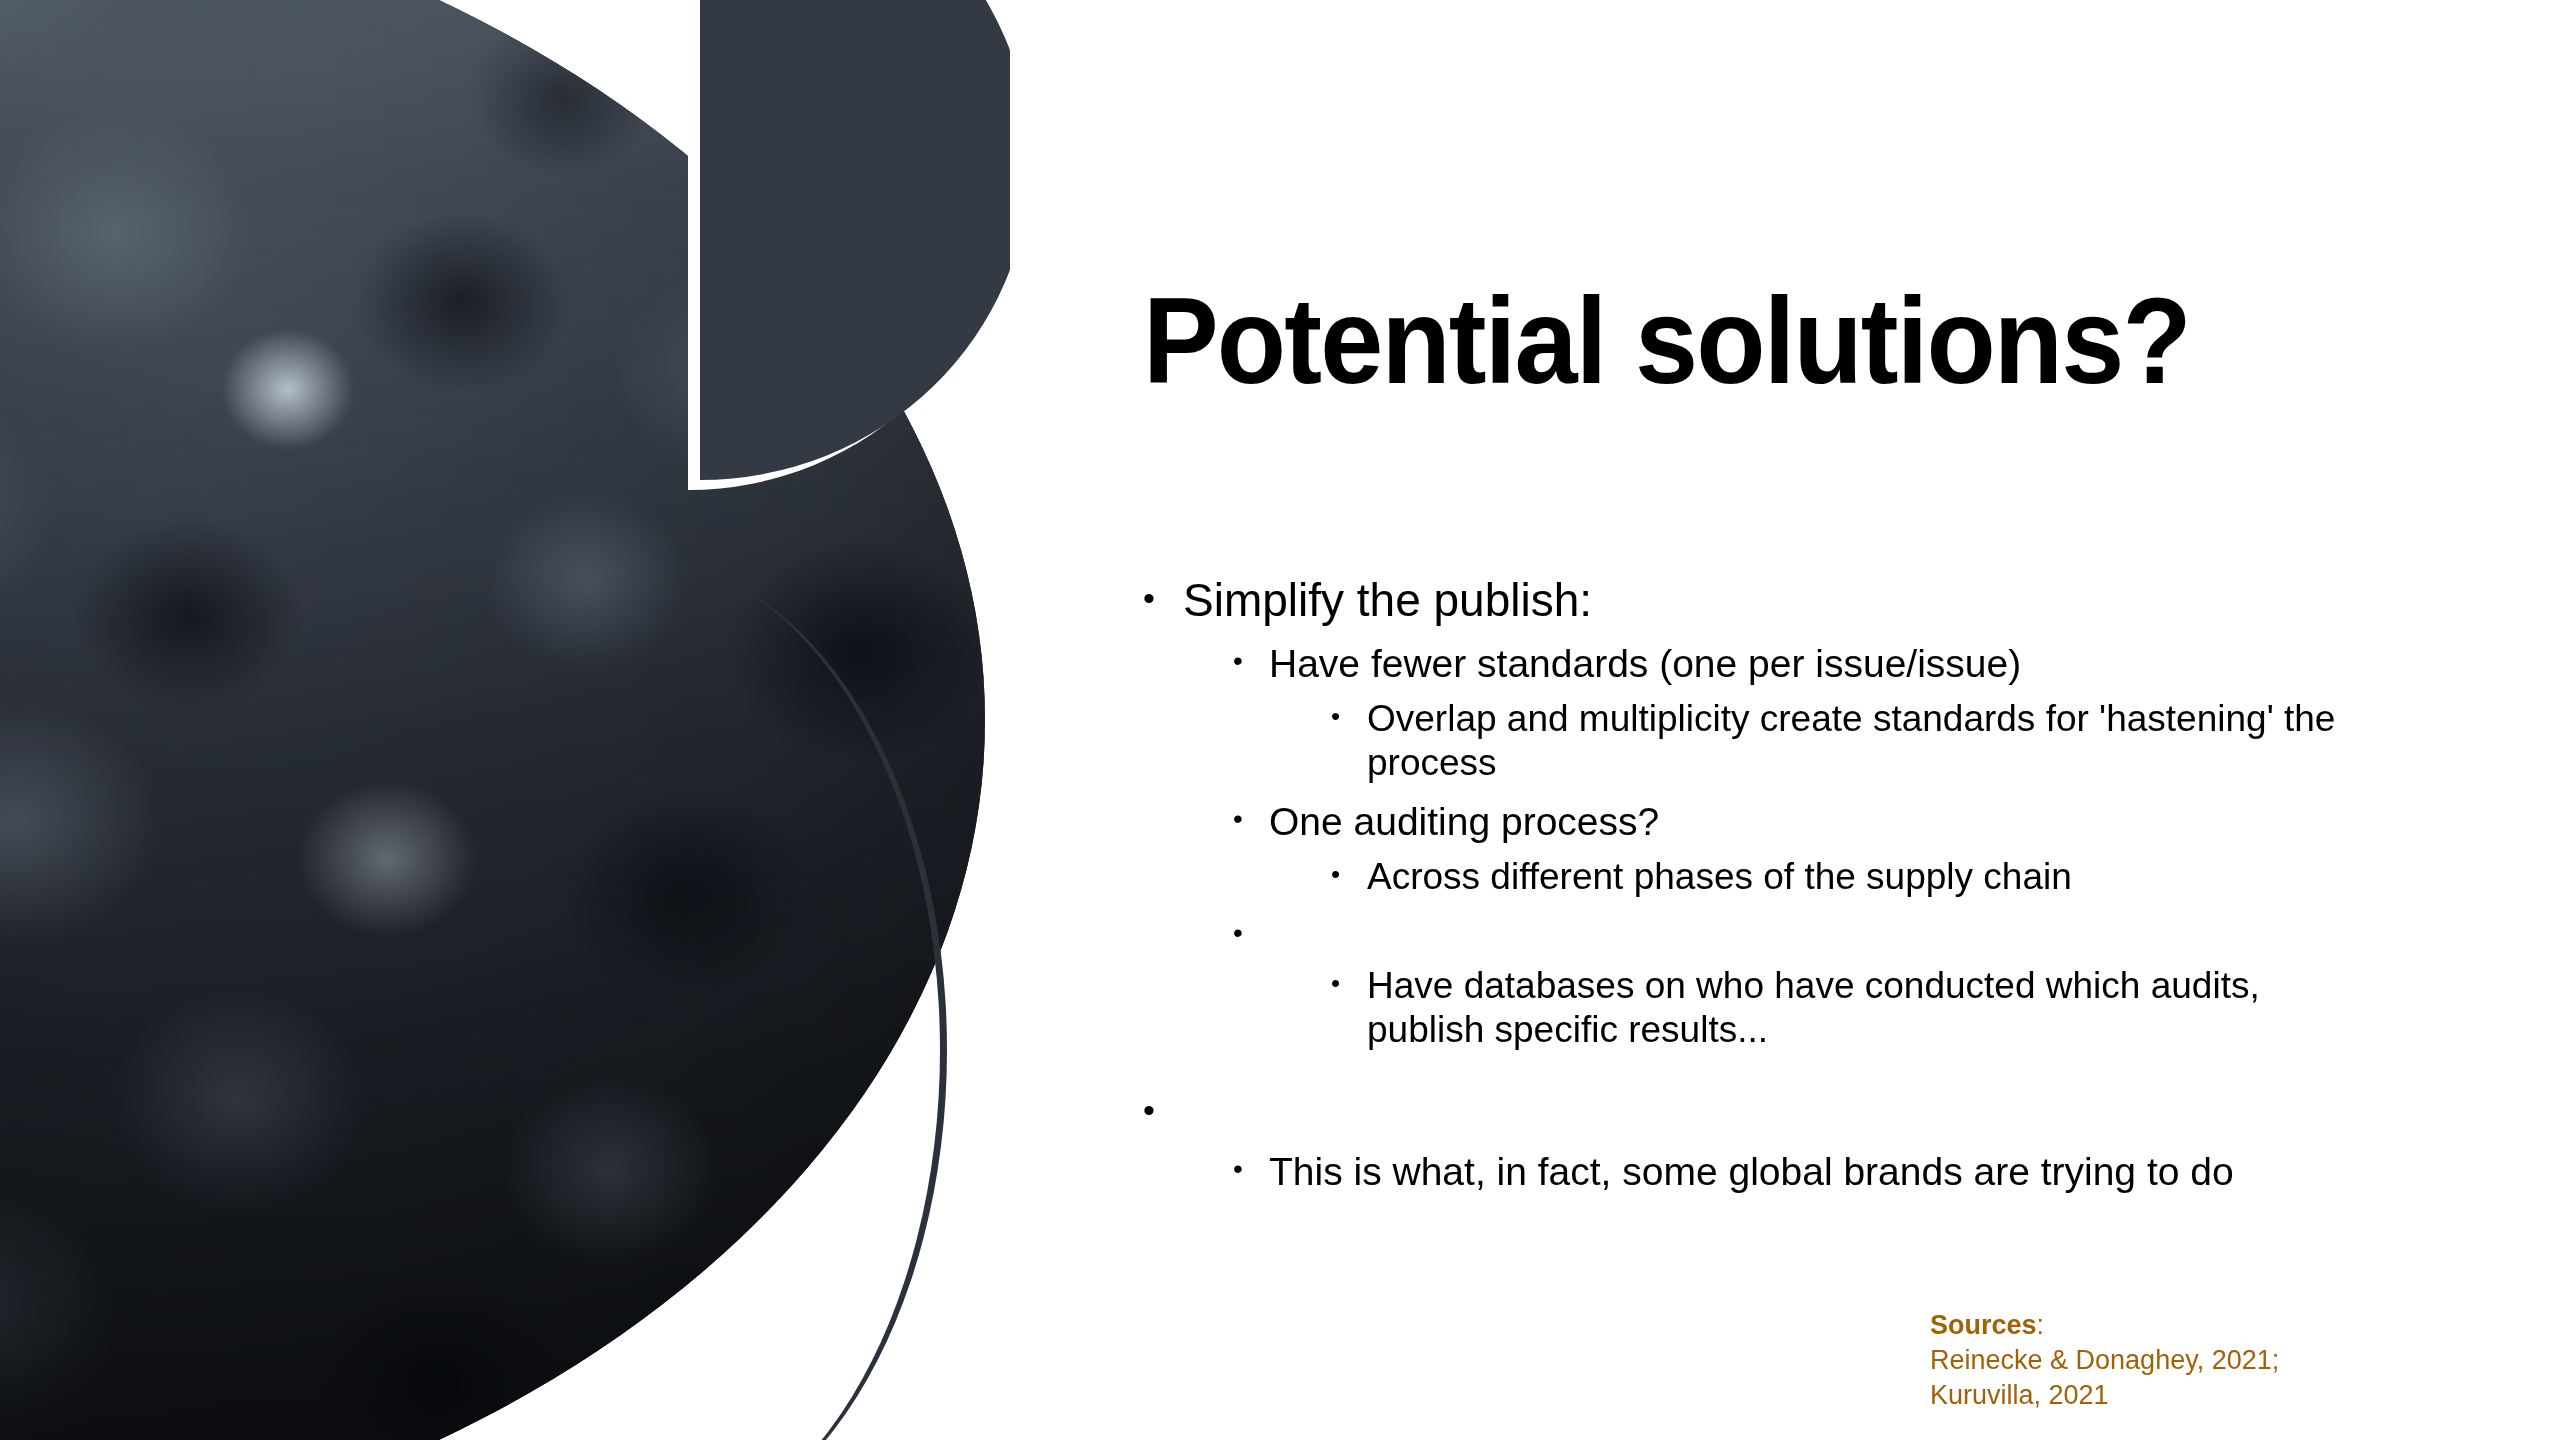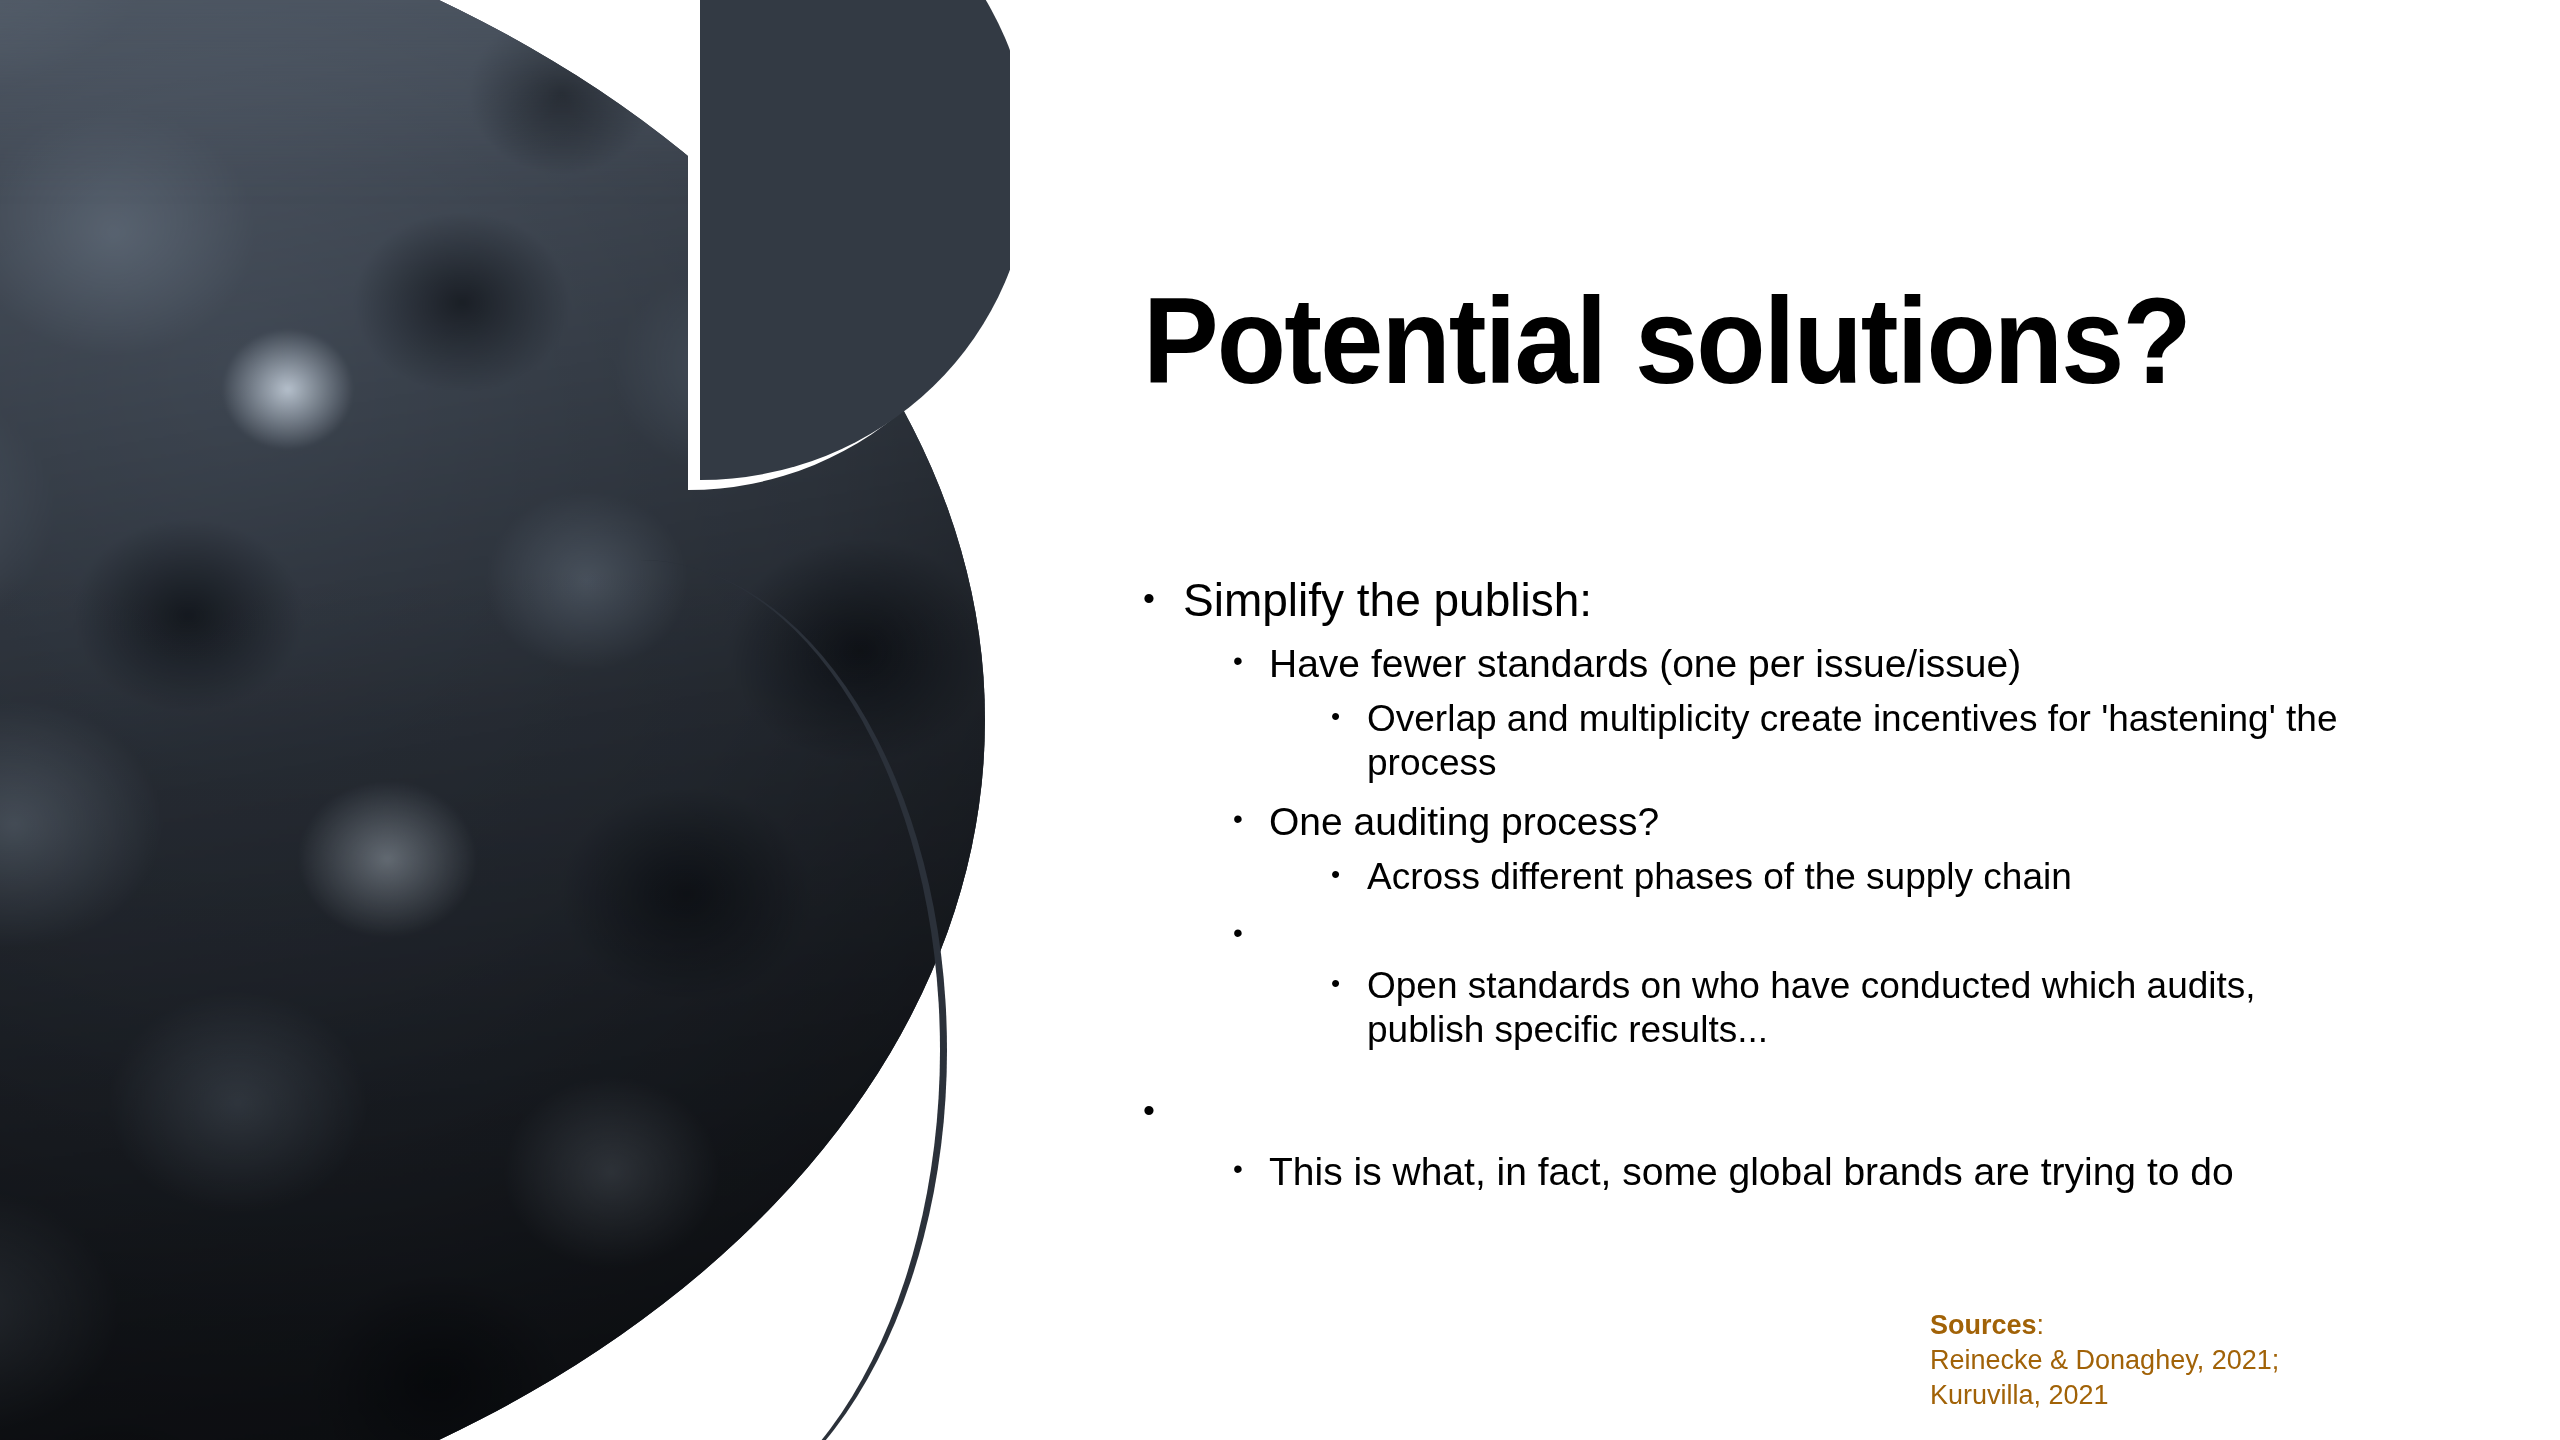--- a/index.html
+++ b/index.html
@@ -244,40 +244,40 @@
         <span class="txt">Simplify the publish:</span>
       </div>
 
       <div class="bullet lvl2 gap-sub">
         <span class="dot">•</span>
         <span class="txt">Have fewer standards (one per issue/issue)</span>
       </div>
 
       <div class="bullet lvl3">
         <span class="dot">•</span>
-        <span class="txt">Overlap and multiplicity create incentives for 'hastening' the process</span>
+        <span class="txt">Overlap and multiplicity create standards for 'hastening' the process</span>
       </div>
 
       <div class="bullet lvl2 gap-sub">
         <span class="dot">•</span>
         <span class="txt">One auditing process?</span>
       </div>
 
       <div class="bullet lvl3">
         <span class="dot">•</span>
         <span class="txt">Across different phases of the supply chain</span>
       </div>
 
       <div class="bullet lvl2 gap-sub">
         <span class="dot">•</span>
       </div>
 
       <div class="bullet lvl3">
         <span class="dot">•</span>
-        <span class="txt">Open standards on who have conducted which audits, publish specific results...</span>
+        <span class="txt">Have databases on who have conducted which audits, publish specific results...</span>
       </div>
 
       <div class="bullet lvl1 gap-lvl1">
         <span class="dot">•</span>
       </div>
 
       <div class="bullet lvl2 gap-sub">
         <span class="dot">•</span>
         <span class="txt">This is what, in fact, some global brands are trying to do</span>
       </div>

